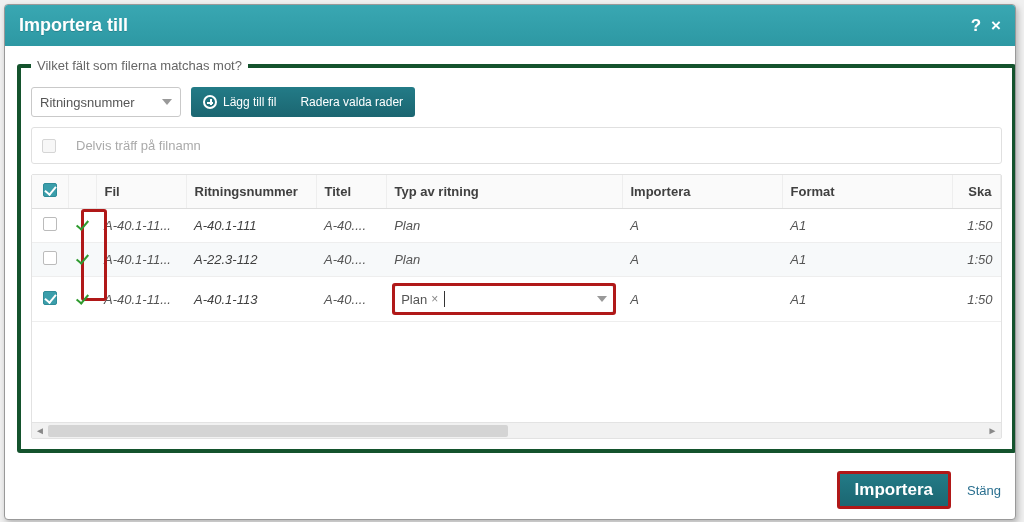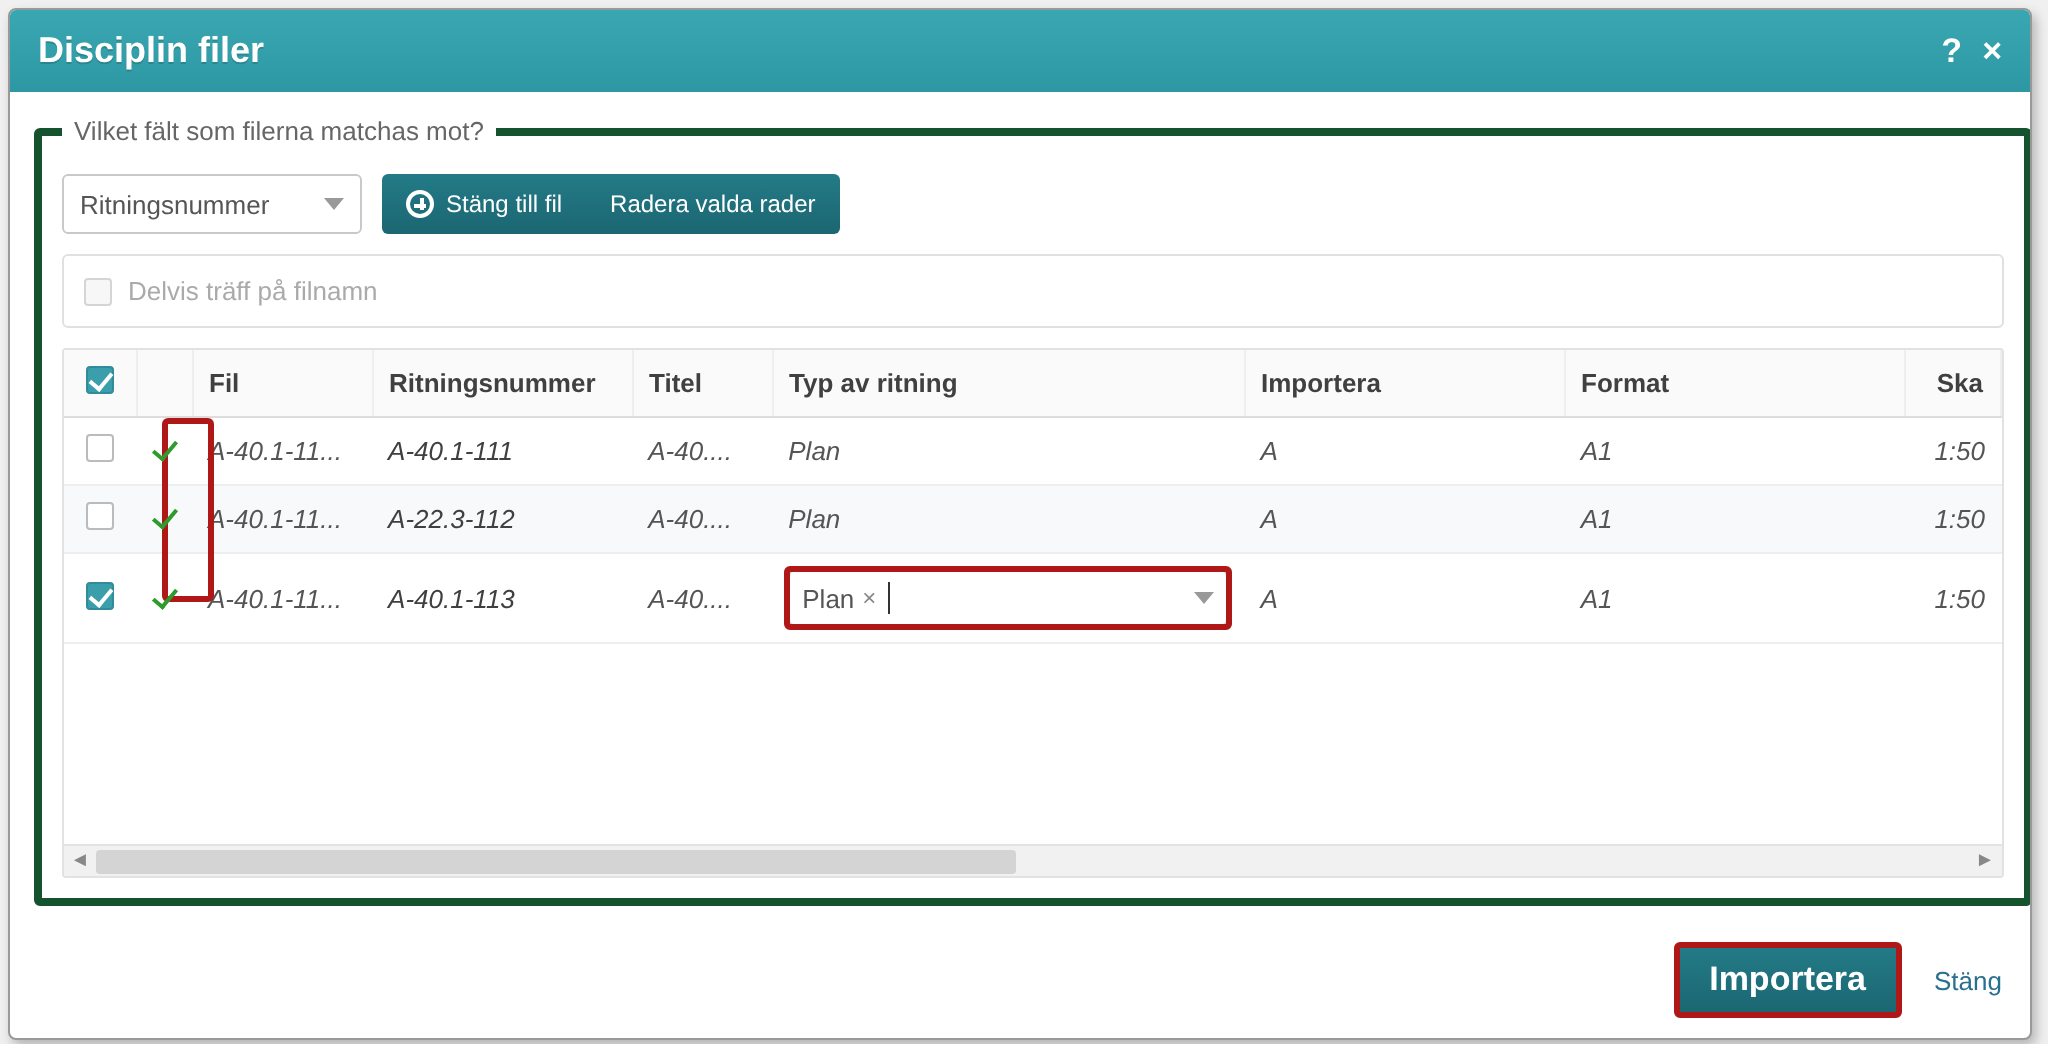--- a/index.html
+++ b/index.html
@@ -90,21 +90,21 @@
   .plus-circle::before,.plus-circle::after{content:"";position:absolute;background:#fff;}
   .plus-circle::before{left:2px;right:2px;top:5px;height:2px;}
   .plus-circle::after{top:2px;bottom:2px;left:5px;width:2px;}
   .filter-box {
     border:1px solid #e0e0e0;
     border-radius:3px;
     padding:10px 10px;
     color:#aaa;
     background:#fff;
     margin-bottom:10px;
-    display:flex;align-items:center;gap:8px;
+    display:flex;align-items:center;gap:20px;
   }
   .chk {
     width:14px;height:14px;border:1px solid #bbb;border-radius:2px;background:#fff;display:inline-block;
     cursor:pointer; flex:0 0 auto;
   }
   .chk.disabled{border-color:#d5d5d5;background:#f7f7f7;cursor:default;}
   .chk.checked{background:#3b9eab;border-color:#2f8c98;position:relative;}
   .chk.checked::after{
     content:"";position:absolute;left:3px;top:0px;width:5px;height:9px;border:solid #fff;border-width:0 2px 2px 0;transform:rotate(40deg);
   }
@@ -165,40 +165,40 @@
     color:#fff;border:none;border-radius:3px;padding:7px 16px;font-size:17px;font-weight:600;cursor:pointer;
   }
   .link-like{color:#2a6f8f;cursor:pointer;}
   td.col-typ.cell-edit{overflow:visible;}
 </style>
 </head>
 <body>
 
 <div class="modal">
   <div class="titlebar">
-    <h1>Disciplin filer</h1>
+    <h1>Importera till</h1>
     <div class="controls">
       <span>?</span>
       <span>×</span>
     </div>
   </div>
 
   <div class="body">
     <fieldset>
       <legend>Vilket fält som filerna matchas mot?</legend>
 
       <div class="toolbar">
         <div class="select">
           <span>Ritningsnummer</span>
           <span class="caret"></span>
         </div>
         <div class="btn-group">
           <button class="btn">
             <span class="plus-circle"></span>
-            <span>Stäng till fil</span>
+            <span>Lägg till fil</span>
           </button>
           <button class="btn">
             <span>Radera valda rader</span>
           </button>
         </div>
       </div>
 
       <div class="filter-box">
         <span class="chk disabled"></span>
         <span>Delvis träff på filnamn</span>

